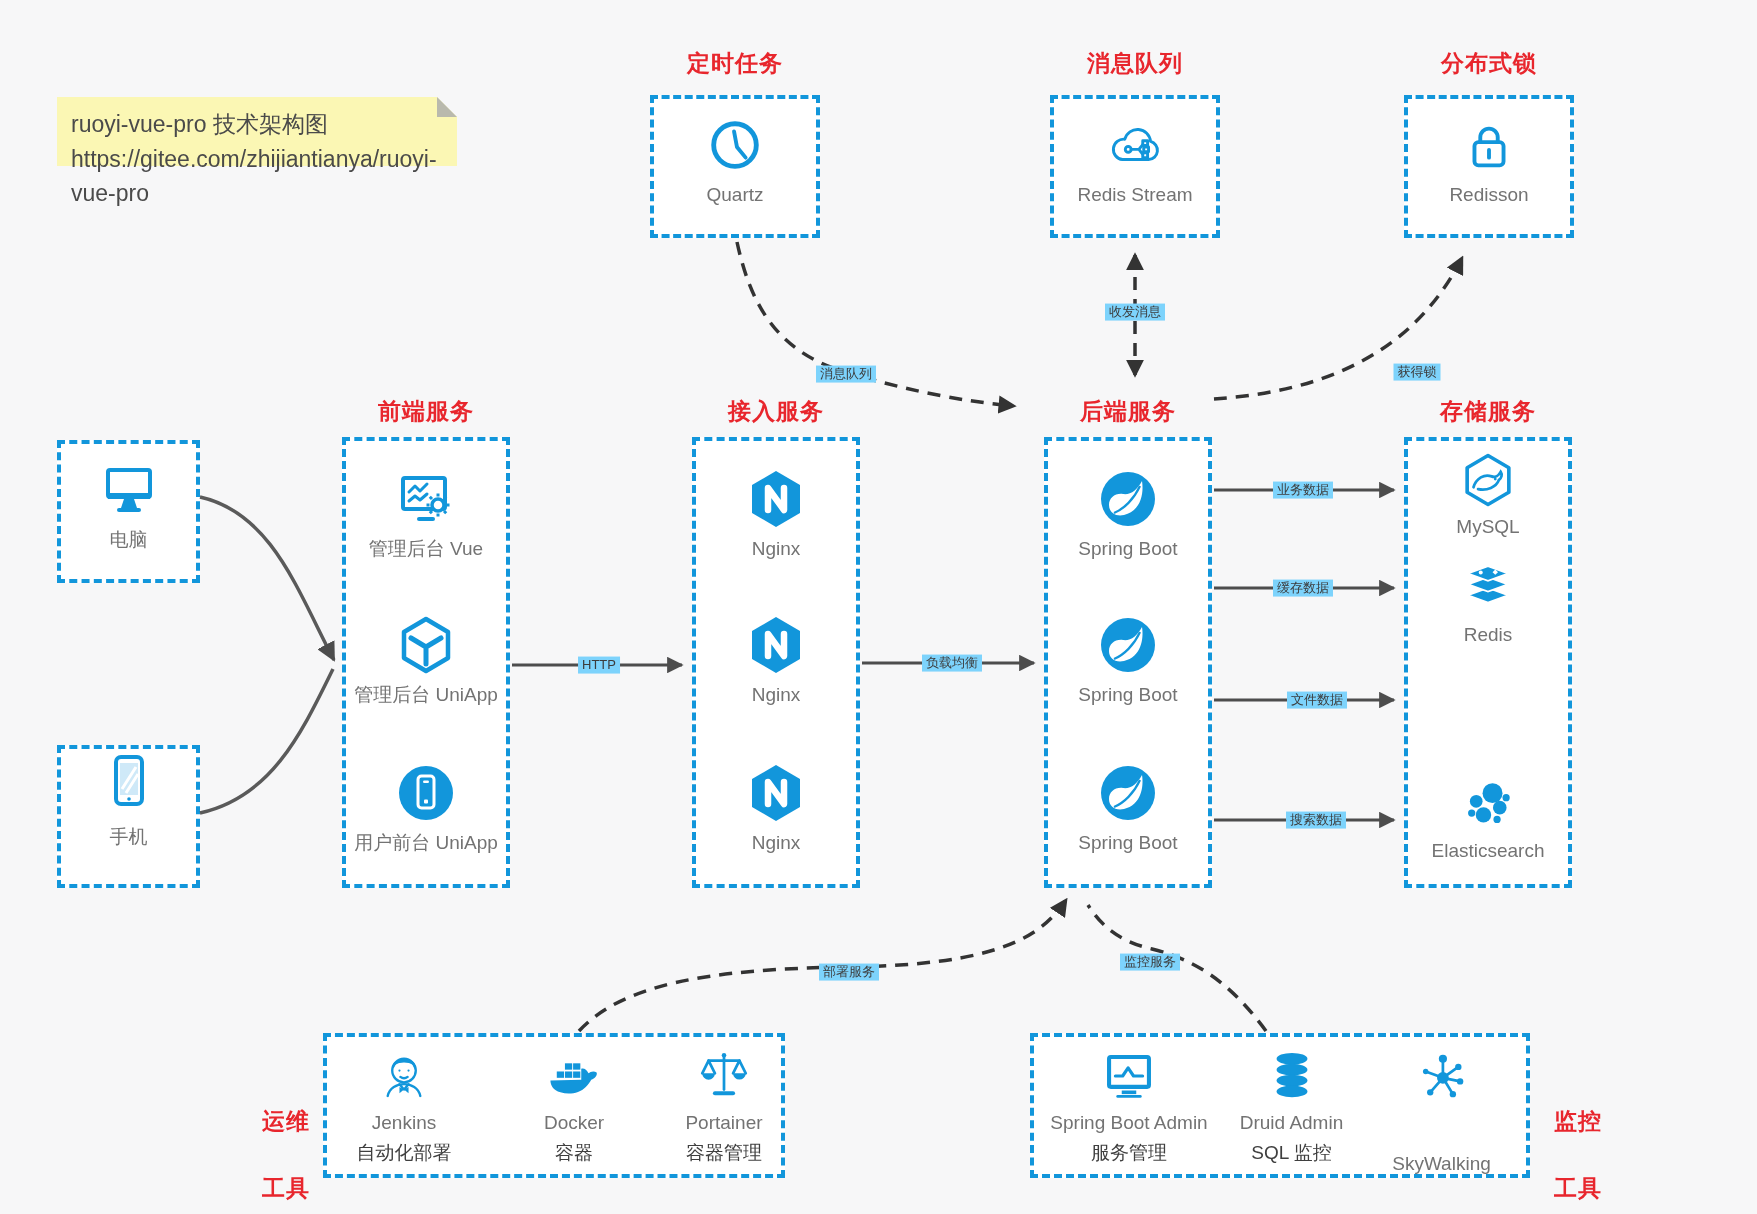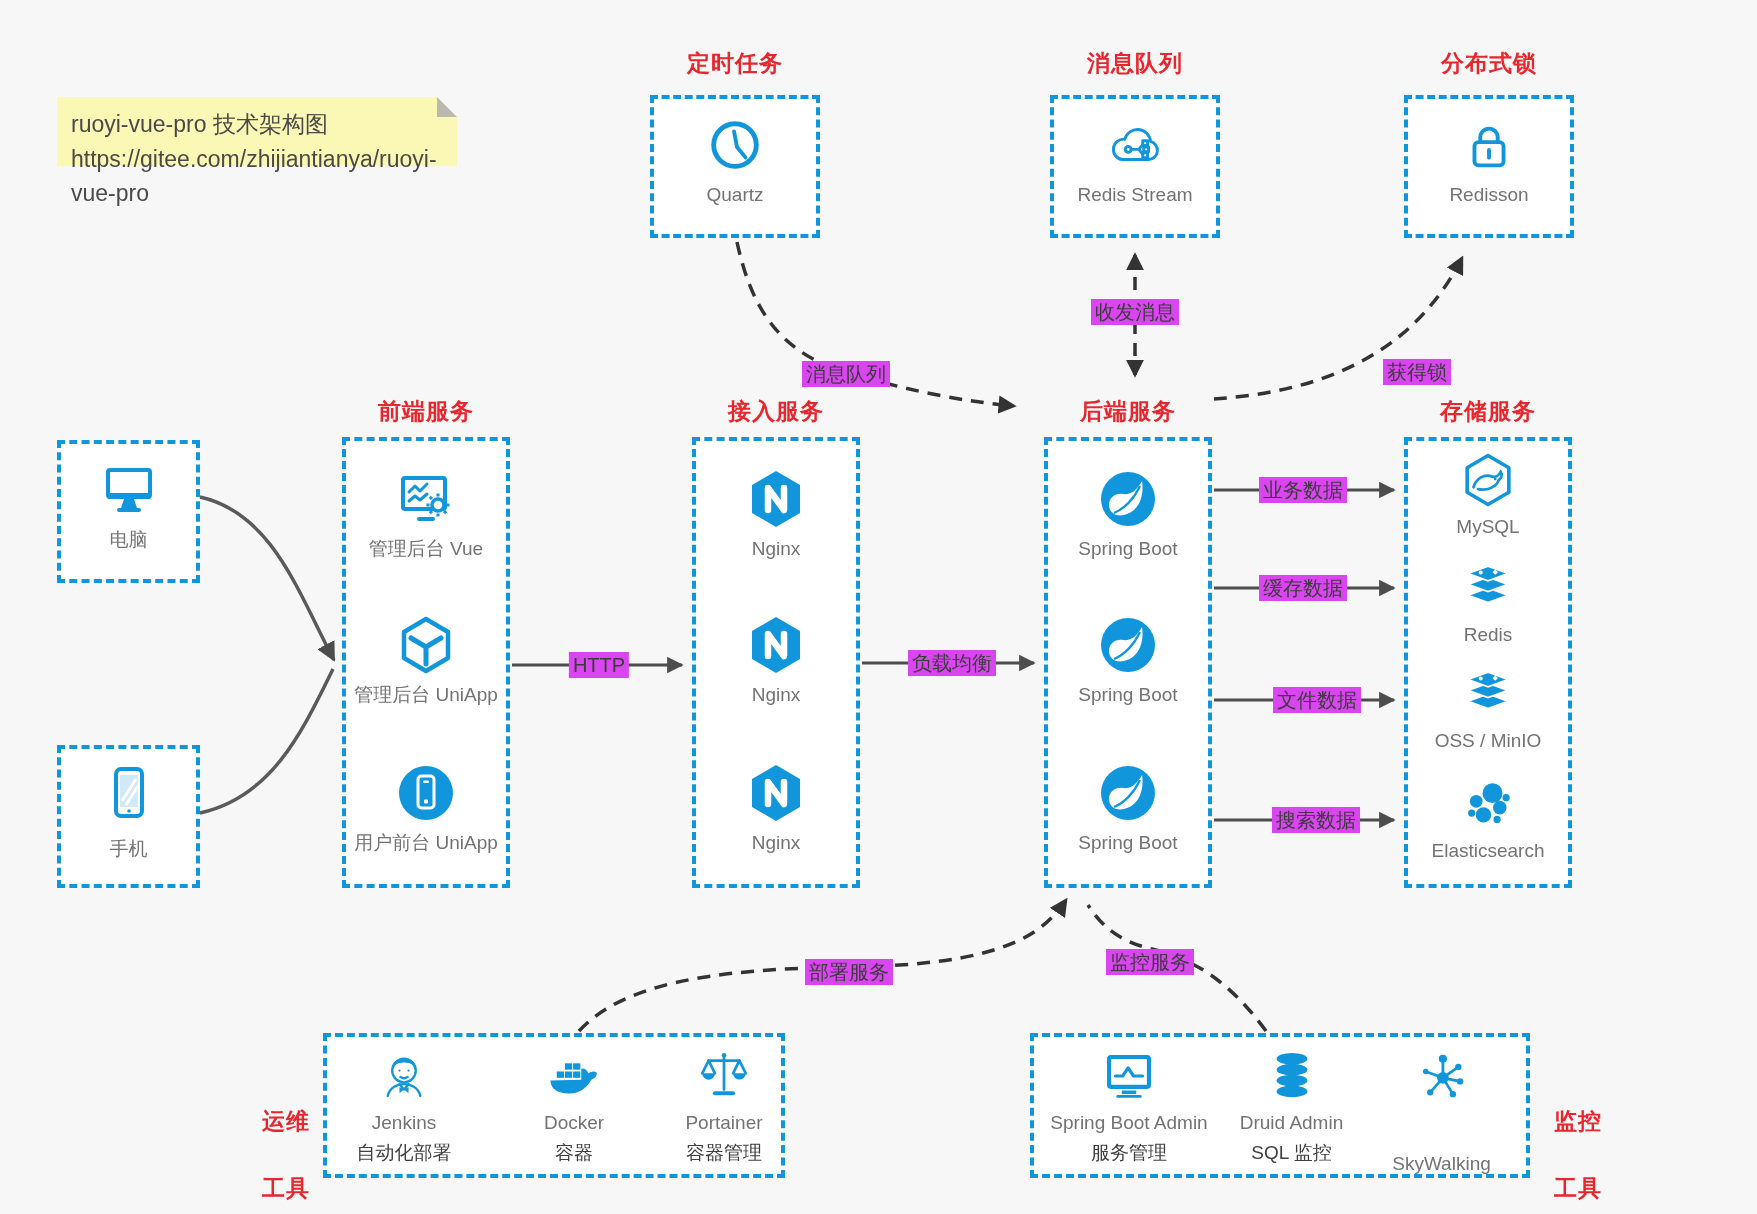--- a/index.html
+++ b/index.html
@@ -33,21 +33,21 @@
   .item{
     position:absolute;left:0;right:0;
     display:flex;flex-direction:column;align-items:center;gap:6px;
   }
   .ic{display:block;line-height:0;}
   .lab{font-size:19px;color:#737373;white-space:nowrap;text-align:center;line-height:1.25;}
   .sublab{font-size:19px;color:#3f3f3f;white-space:nowrap;text-align:center;line-height:1.25;}
   
   .elab{
     position:absolute;transform:translate(-50%,-50%);
-    background:#d946ef;padding:0 4px;font-size:20px;color:#3c3c3c;
+    background:#7dd3fc;padding:0 4px;font-size:13px;color:#3c3c3c;
     white-space:nowrap;line-height:1.3;
   }
   svg.edges{position:absolute;left:0;top:0;pointer-events:none;}
 </style>
 </head>
 <body>
 
 <div class="canvas">
 
   <div class="note">
@@ -114,21 +114,21 @@
             <rect x="11" y="35" width="42" height="6" fill="#1296db"></rect>
             <path d="M27 41 l-3 9 h16 l-3 -9 z" fill="#1296db"></path>
             <rect x="20" y="50" width="24" height="4" rx="2" fill="#1296db"></rect>
           </svg>
       </span>
       <div class="lab">电脑</div>
     </div>
   </div>
 
   <div class="dbox" style="left:57px;top:745px;width:143px;height:143px;">
-    <div class="item" style="top:12px;gap:12px;">
+    <div class="item" style="top:0;gap:12px;">
       <span class="ic">
         <svg width="64" height="64" viewBox="0 0 64 64">
             <rect x="19" y="8" width="26" height="47" rx="5" fill="none" stroke="#1296db" stroke-width="4"></rect>
             <rect x="23" y="14" width="18" height="32" fill="#cfe9f8"></rect>
             <path d="M25 40 L39 18 M29 44 L41 25" stroke="#ffffff" stroke-width="3"></path>
             <circle cx="32" cy="50" r="1.8" fill="#1296db"></circle>
           </svg>
       </span>
       <div class="lab">手机</div>
     </div>
@@ -249,34 +249,20 @@
             <g fill="#1296db" stroke="#ffffff" stroke-width="2">
               <polygon points="10,40 32,32 54,40 32,48"></polygon>
               <polygon points="10,28 32,20 54,28 32,36"></polygon>
               <polygon points="10,16 32,8 54,16 32,24"></polygon>
             </g>
             <circle cx="24" cy="15" r="2.2" fill="#ffffff"></circle>
             <polygon points="40,11.5 43,14.5 40,17.5 37,14.5" fill="#ffffff"></polygon>
           </svg>
       </span>
       <div class="lab">Redis</div>
-    </div>
-    <div class="item" style="top:224px;">
-      <span class="ic">
-        <svg width="58" height="58" viewBox="0 0 64 64">
-            <g fill="#1296db" stroke="#ffffff" stroke-width="2">
-              <polygon points="10,40 32,32 54,40 32,48"></polygon>
-              <polygon points="10,28 32,20 54,28 32,36"></polygon>
-              <polygon points="10,16 32,8 54,16 32,24"></polygon>
-            </g>
-            <circle cx="24" cy="15" r="2.2" fill="#ffffff"></circle>
-            <polygon points="40,11.5 43,14.5 40,17.5 37,14.5" fill="#ffffff"></polygon>
-          </svg>
-      </span>
-      <div class="lab">OSS / MinIO</div>
     </div>
     <div class="item" style="top:334px;">
       <span class="ic">
         <svg width="58" height="58" viewBox="0 0 64 64">
             <g fill="#1296db">
               <circle cx="37" cy="20" r="11"></circle>
               <circle cx="19" cy="29" r="7"></circle>
               <circle cx="45" cy="36" r="7.5"></circle>
               <circle cx="27" cy="44" r="8.5"></circle>
               <circle cx="52" cy="25" r="4"></circle>

